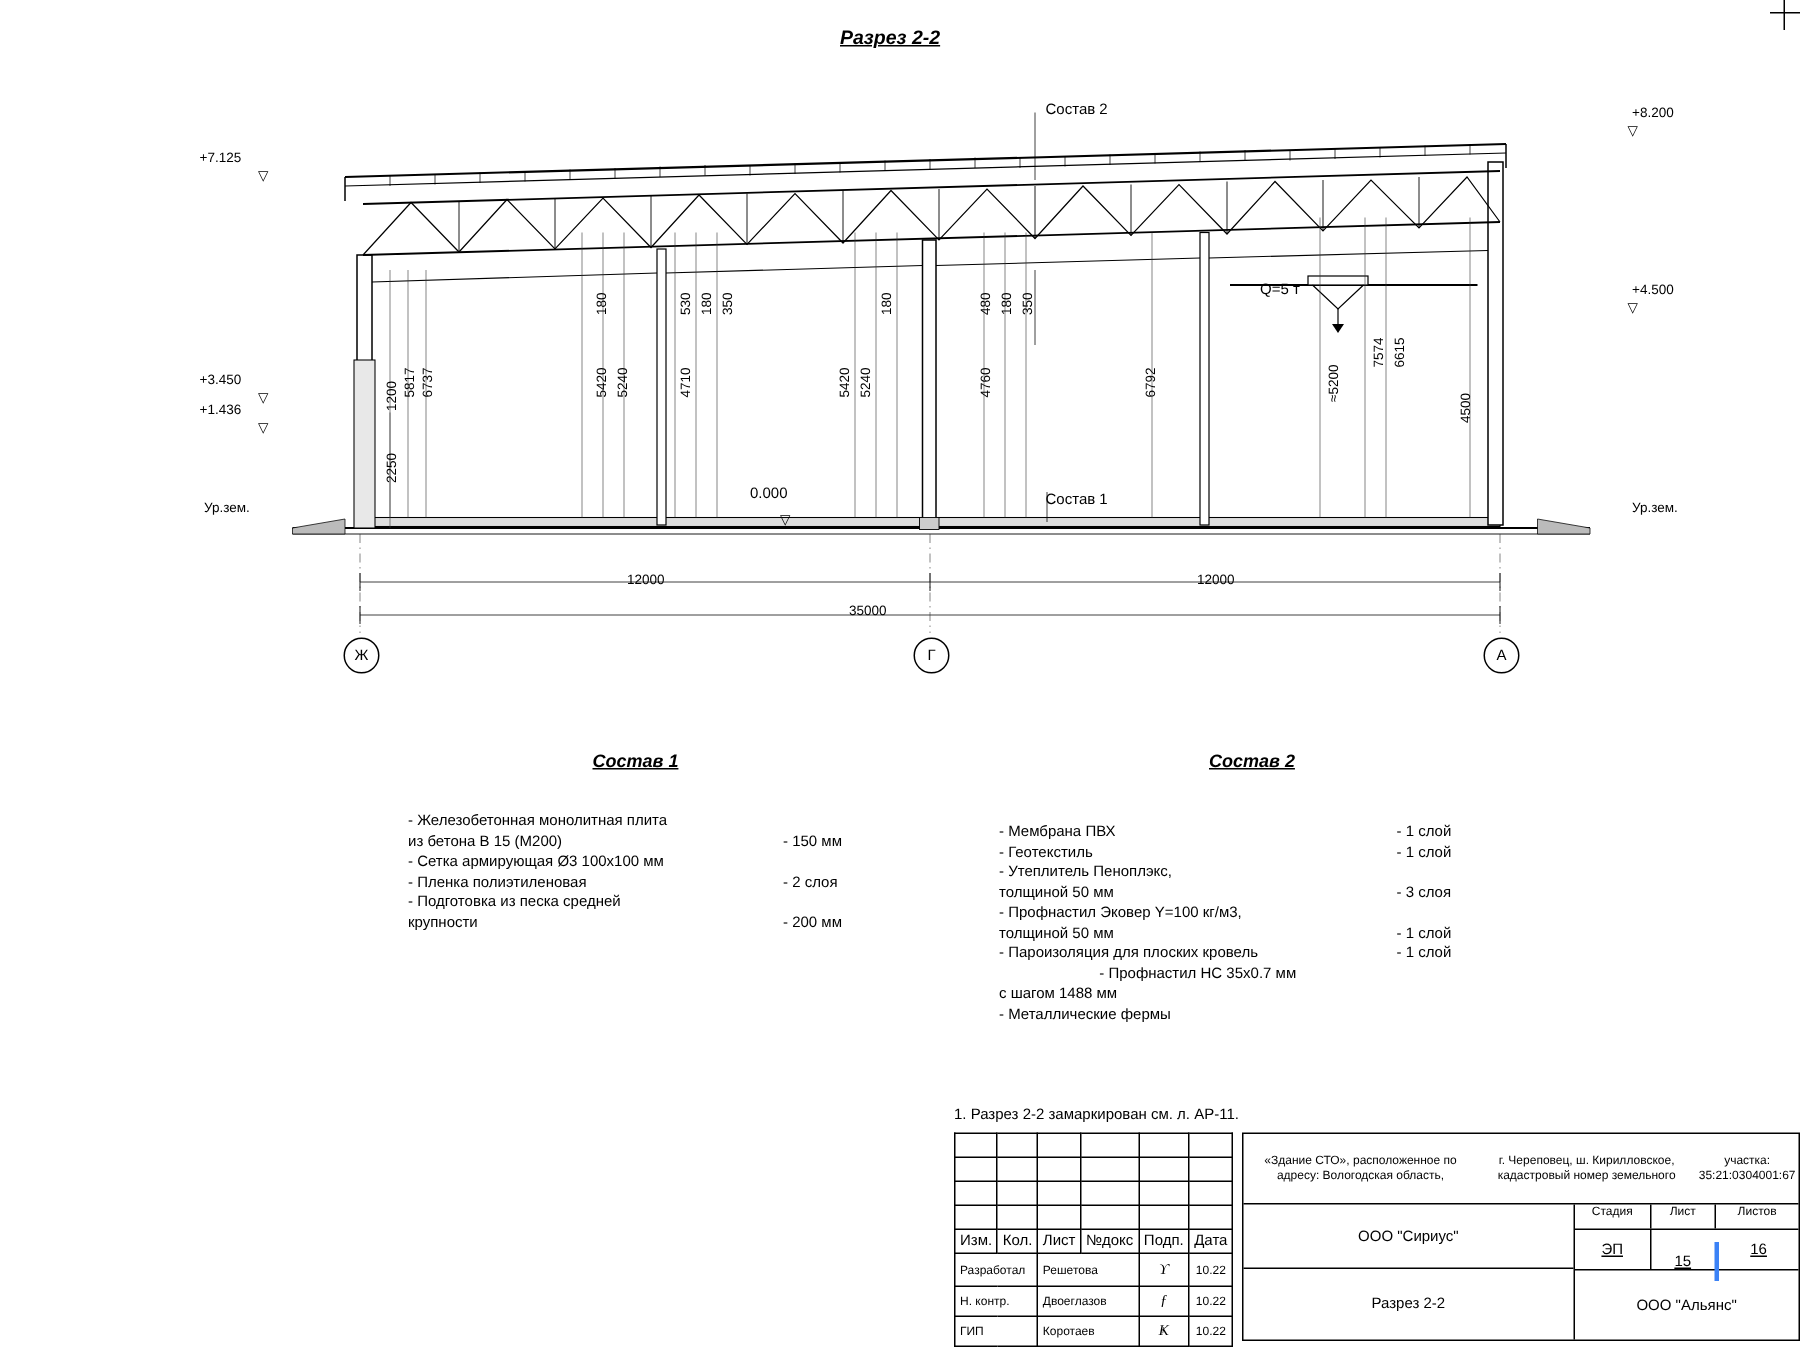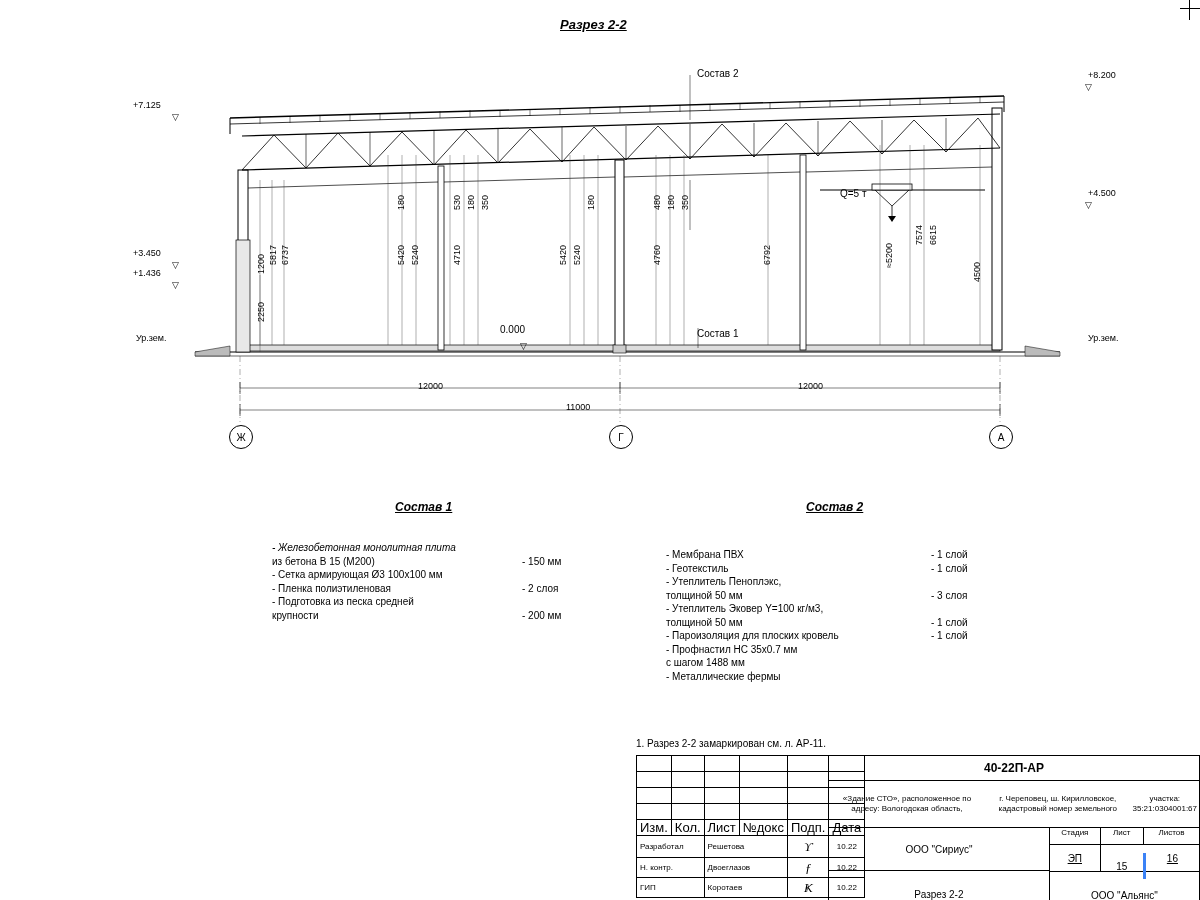--- a/index.html
+++ b/index.html
@@ -12,21 +12,21 @@
   .abs{position:absolute;}
   .ttl{font-style:italic;font-weight:bold;font-size:13px;text-decoration:underline;}
   .sec-title{font-style:italic;font-weight:bold;font-size:12px;text-decoration:underline;}
   .lbl{font-size:10px;}
   .lbl9{font-size:9px;}
   .vert{writing-mode:vertical-rl;transform:rotate(180deg);font-size:9px;}
   .line{background:#000;position:absolute;}
   .hl{height:1px;}
   .vl{width:1px;}
   table.tb{border-collapse:collapse;}
-  table.tb td{border:1px solid #000;font-size:13px;padding:0 3px;height:15px;vertical-align:middle;}
+  table.tb td{border:1px solid #000;font-size:10px;padding:0 3px;height:15px;vertical-align:middle;}
   .ctr{text-align:center;}
   .spec-list{font-size:10px;line-height:1.35;}
   .spec-list div{white-space:nowrap;}
   .circ{
     width:22px;height:22px;border:1px solid #000;border-radius:50%;
     display:flex;align-items:center;justify-content:center;font-size:10px;
   }
   .lvlmark{font-size:9px;}
   svg{display:block;}
   .sig{font-family:"Liberation Serif",serif;font-style:italic;font-size:12px;}
@@ -220,30 +220,30 @@
 
   <div class="abs vert" style="left:762px;top:245px;">6792</div>
 
   <div class="abs vert" style="left:884px;top:243px;">≈5200</div>
   <div class="abs vert" style="left:914px;top:225px;">7574</div>
   <div class="abs vert" style="left:928px;top:225px;">6615</div>
   <div class="abs vert" style="left:972px;top:262px;">4500</div>
 
   <div class="abs lbl9" style="left:418px;top:381px;">12000</div>
   <div class="abs lbl9" style="left:798px;top:381px;">12000</div>
-  <div class="abs lbl9" style="left:566px;top:402px;">11000</div>
+  <div class="abs lbl9" style="left:566px;top:402px;">35000</div>
 
   <div class="abs circ" style="left:229px;top:425px;">Ж</div>
   <div class="abs circ" style="left:609px;top:425px;">Г</div>
   <div class="abs circ" style="left:989px;top:425px;">А</div>
 
   <div class="abs sec-title" style="left:395px;top:500px;">Состав 1</div>
   <div class="abs spec-list" style="left:272px;top:541px;width:320px;">
     <div style="display:flex;">
-        <span style="flex:1;font-style:italic;">- Железобетонная  монолитная плита</span>
+        <span style="flex:1;">- Железобетонная  монолитная плита</span>
         <span style="width:70px;"></span>
       </div>
     <div style="display:flex;">
         <span style="flex:1;">  из бетона В 15 (М200)</span>
         <span style="width:70px;">- 150 мм</span>
       </div>
     <div style="display:flex;">
         <span style="flex:1;">- Сетка армирующая Ø3 100х100 мм</span>
         <span style="width:70px;"></span>
       </div>
@@ -273,32 +273,32 @@
       </div>
     <div style="display:flex;">
         <span style="flex:1;">- Утеплитель Пеноплэкс,</span>
         <span style="width:60px;"></span>
       </div>
     <div style="display:flex;">
         <span style="flex:1;">  толщиной 50 мм</span>
         <span style="width:60px;">- 3 слоя</span>
       </div>
     <div style="display:flex;">
-        <span style="flex:1;">- Утеплитель Эковер Y=100 кг/м3,</span>
+        <span style="flex:1;">- Профнастил Эковер Y=100 кг/м3,</span>
         <span style="width:60px;"></span>
       </div>
     <div style="display:flex;">
         <span style="flex:1;">  толщиной 50 мм</span>
         <span style="width:60px;">- 1 слой</span>
       </div>
     <div style="display:flex;">
         <span style="flex:1;">- Пароизоляция для плоских кровель</span>
         <span style="width:60px;">- 1 слой</span>
       </div>
-    <div style="display:flex;">
+    <div style="display:flex;text-align:center;">
         <span style="flex:1;">- Профнастил НС 35х0.7 мм</span>
         <span style="width:60px;"></span>
       </div>
     <div style="display:flex;">
         <span style="flex:1;">  с шагом 1488 мм</span>
         <span style="width:60px;"></span>
       </div>
     <div style="display:flex;">
         <span style="flex:1;">- Металлические фермы</span>
         <span style="width:60px;"></span>
@@ -366,21 +366,20 @@
       <tr style="height:20px;">
         <td colspan="2" style="font-size:8px;">ГИП</td>
         <td colspan="2" style="font-size:8px;">Коротаев</td>
         <td class="ctr sig">Ҝ</td>
         <td class="ctr" style="font-size:8px;">10.22</td>
       </tr>
     </tbody>
       </table>
 
     <div style="position:absolute;left:192px;top:0;width:372px;border:1px solid #000;box-sizing:border-box;">
-      <div style="height:24px;display:flex;align-items:center;justify-content:center;font-size:12px;font-weight:bold;border-bottom:1px solid #000;">40-22П-АР</div>
       <div style="height:46px;border-bottom:1px solid #000;display:flex;flex-direction:row;align-items:center;font-size:8px;line-height:1.25;text-align:center;padding:0 2px;">
         <div>«Здание СТО», расположенное по адресу: Вологодская область,</div>
         <div>г. Череповец, ш. Кирилловское, кадастровый номер земельного</div>
         <div>участка: 35:21:0304001:67</div>
       </div>
       <div style="display:flex;">
         <div style="width:222px;border-right:1px solid #000;box-sizing:border-box;">
           <div style="height:42px;display:flex;align-items:center;justify-content:center;font-size:10px;border-bottom:1px solid #000;">ООО "Сириус"</div>
           <div style="height:46px;display:flex;align-items:center;justify-content:center;font-size:10px;">Разрез 2-2</div>
         </div>

